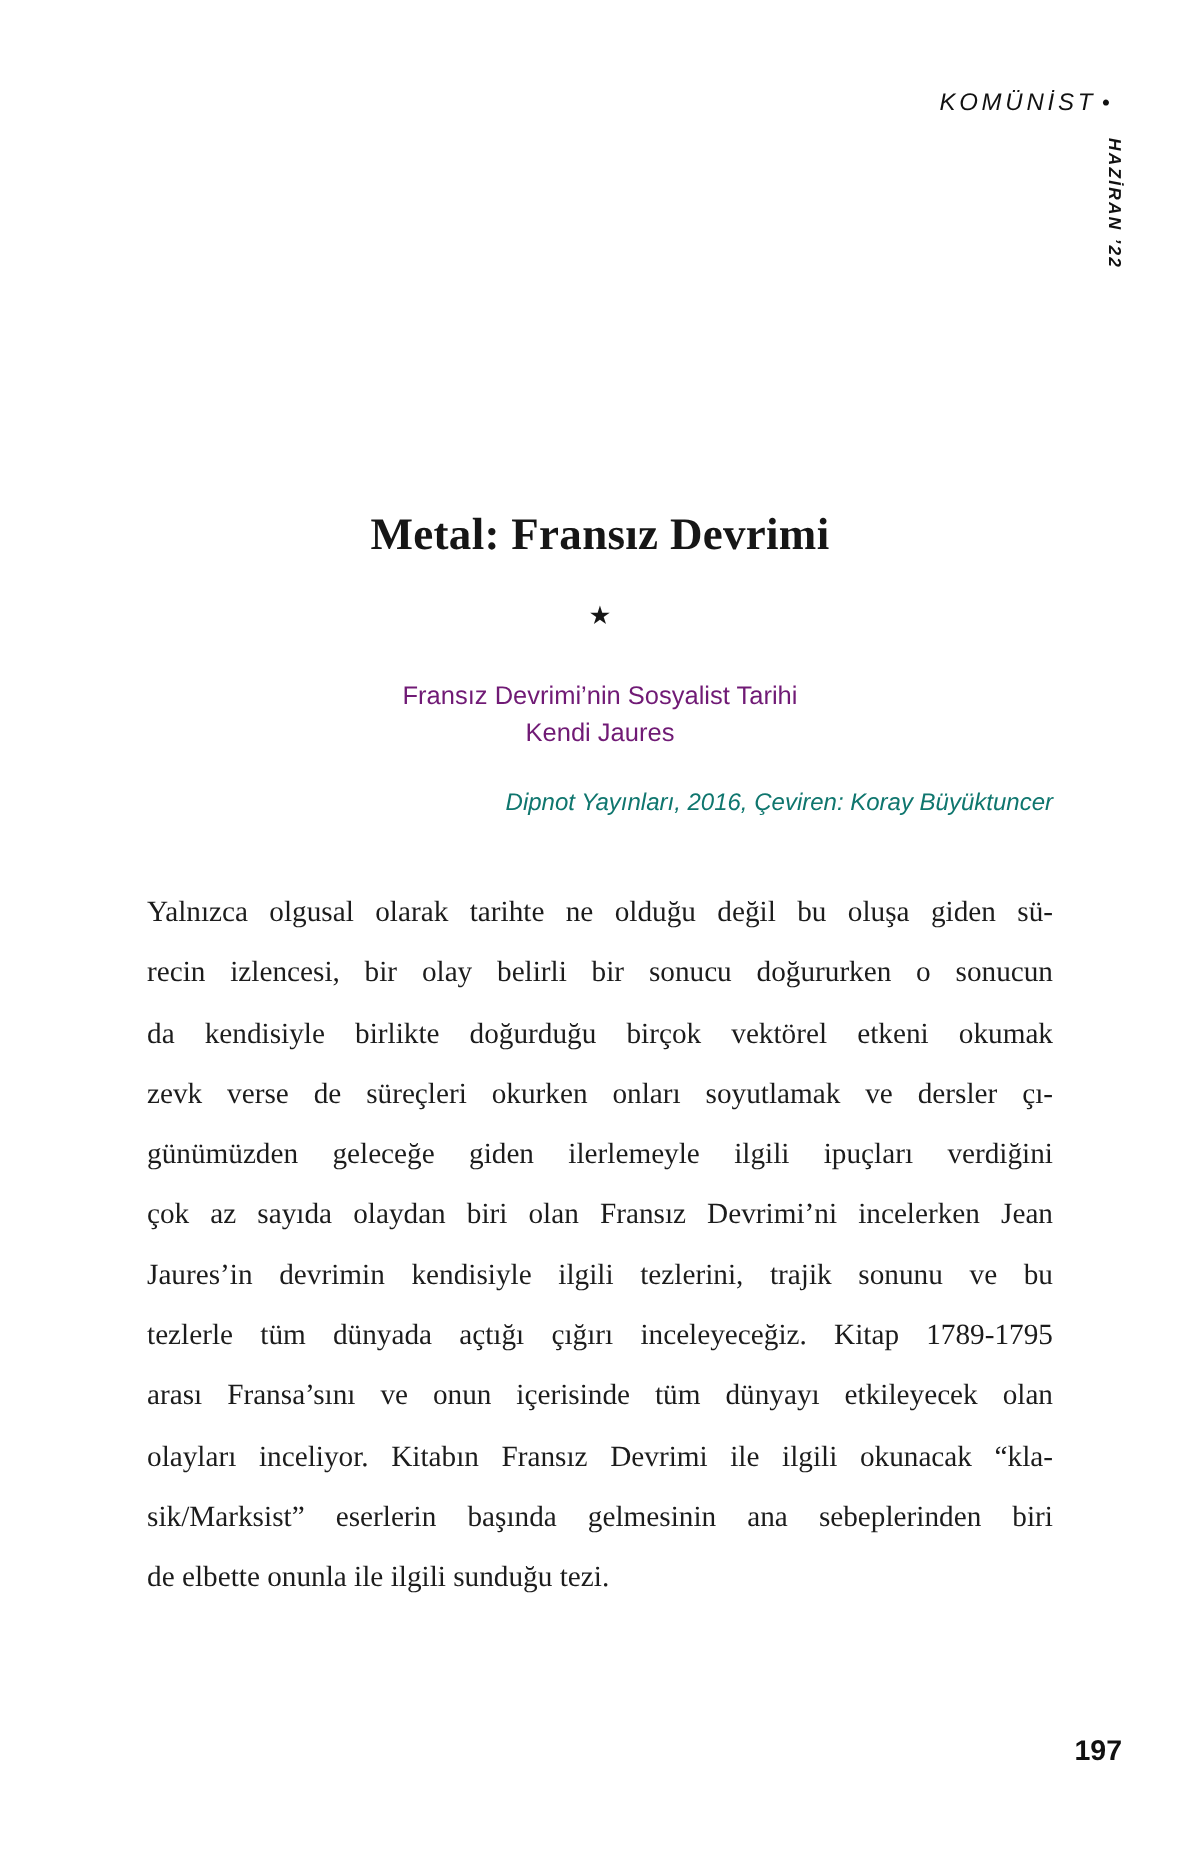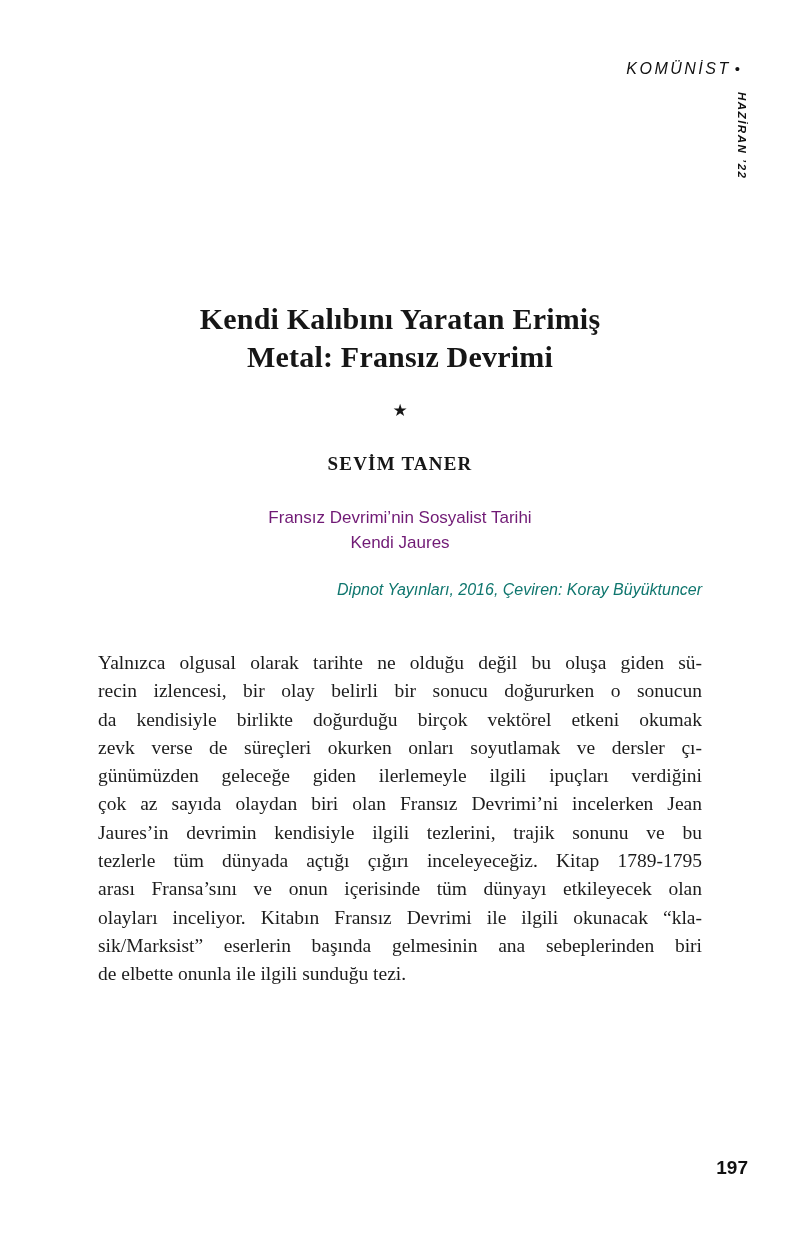--- a/index.html
+++ b/index.html
@@ -94,20 +94,21 @@
   .article-body {
     margin-top: 50px;
     font-size: 19.5px;
     line-height: 28.3px;
     color: #1c1c1c;
   }
   .body-line {
     text-align: justify;
     text-align-last: justify;
     white-space: normal;
+    margin-top: 12px;
   }
   .body-line.last {
     text-align-last: left;
   }
 
   
   .page-number {
     position: absolute;
     right: 50px;
     bottom: 62px;
@@ -124,27 +125,26 @@
 
   <div class="journal-header">
     <span>KOMÜNİST</span><span class="bullet">•</span>
   </div>
 
   <div class="issue-vertical">HAZİRAN ’22</div>
 
   <div class="content">
 
     <h1 class="article-title">
-      <span>Kendi Kalıbını Yaratan Erimiş</span><br>
+      <br>
       <span>Metal: Fransız Devrimi</span>
     </h1>
 
     <div class="divider-star">★</div>
 
-    <div class="author">SEVİM TANER</div>
 
     <div class="book-ref">
       <div>Fransız Devrimi’nin Sosyalist Tarihi</div>
       <div>Kendi Jaures</div>
     </div>
 
     <div class="pub-info">Dipnot Yayınları, 2016, Çeviren: Koray Büyüktuncer</div>
 
     <div class="article-body">
         <div class="body-line">Yalnızca olgusal olarak tarihte ne olduğu değil bu oluşa giden sü-</div>

